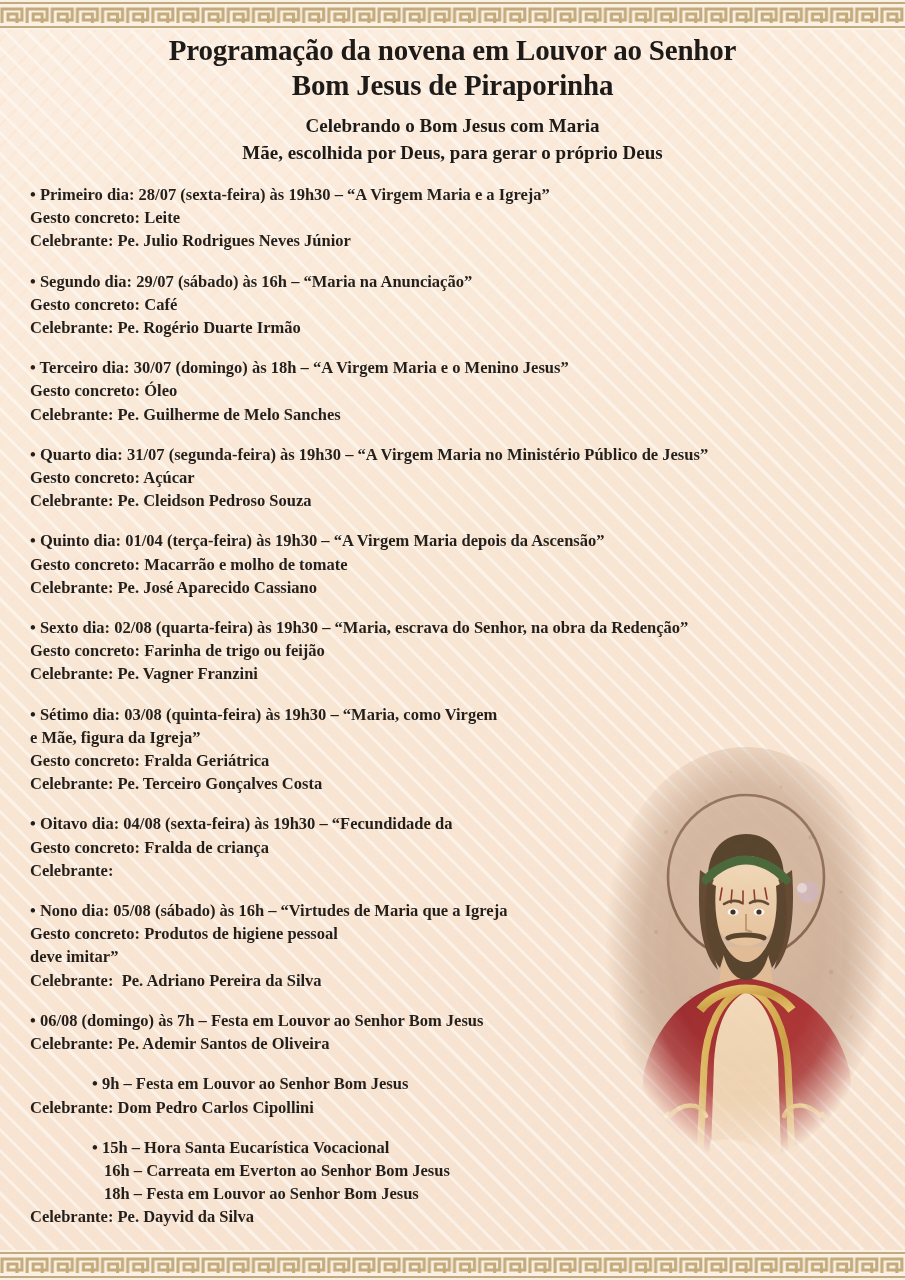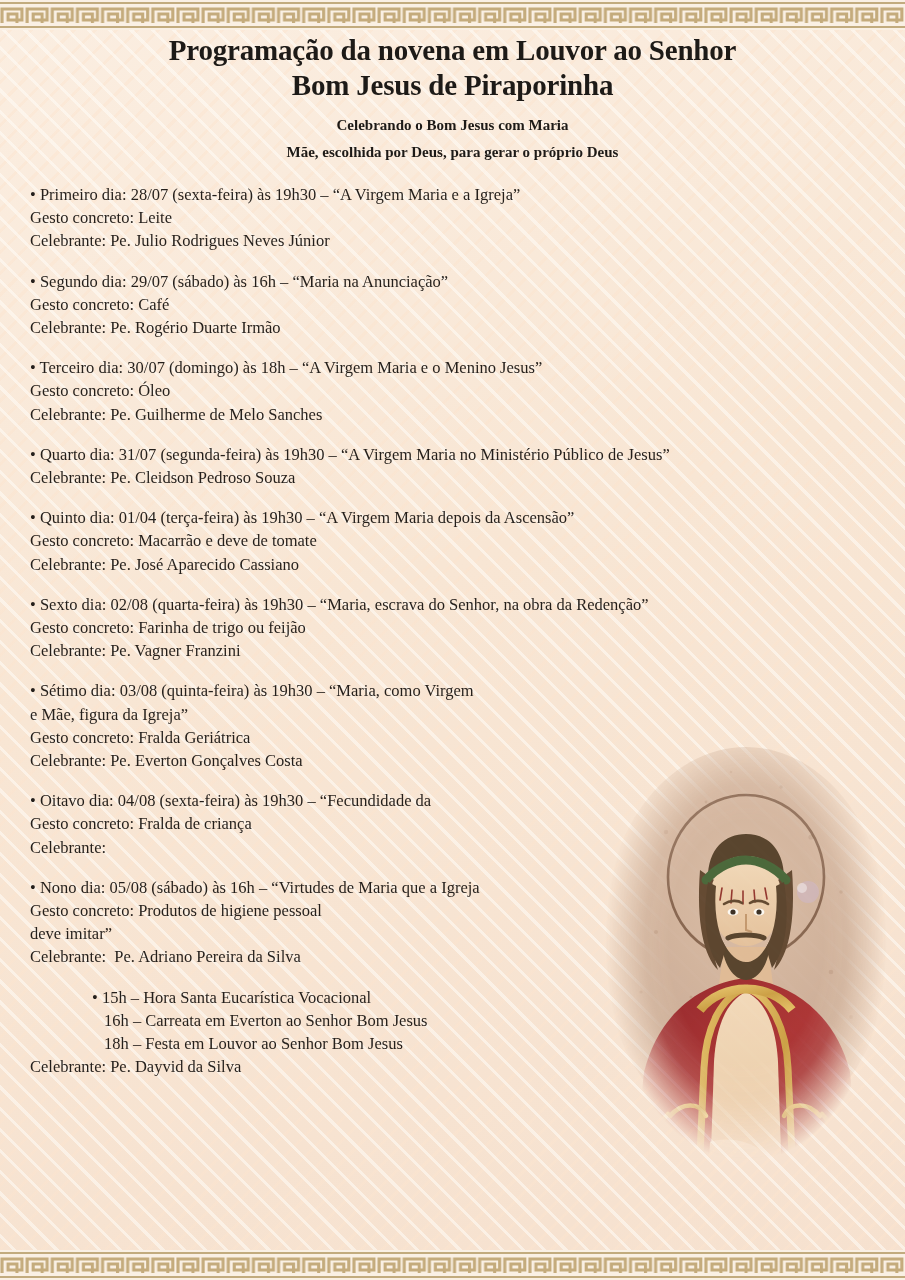--- a/index.html
+++ b/index.html
@@ -70,34 +70,34 @@
   .headings{position:relative;z-index:3;text-align:center;padding-top:33px;}
   .title-line{
     font-weight:bold;
     font-size:29px;
     line-height:35px;
     letter-spacing:-0.2px;
     color:#1d1a17;
   }
   .subtitle-line{
     font-weight:bold;
-    font-size:15px;
+    font-size:19px;
     line-height:27px;
     color:#1d1a17;
   }
   .subtitle-block{margin-top:9px;}
 
   
   .schedule{
     position:relative;z-index:3;
     margin-top:17px;
     padding-left:30px;
     padding-right:16px;
   }
-  .entry{margin-bottom:17px;}
+  .entry{margin-bottom:17px;font-weight:bold;}
   .entry:last-child{margin-bottom:7px;}
   .line{
     font-size:16.5px;
     line-height:23.2px;
     white-space:pre-wrap;
     color:#241f1b;
   }
   .line.indent{padding-left:62px;}
   .line.indent-sm{padding-left:74px;}
 </style>
@@ -249,48 +249,57 @@
         <div class="line">Gesto concreto: Café</div>
         <div class="line">Celebrante: Pe. Rogério Duarte Irmão</div>
       </div>
       <div class="entry">
         <div class="line">• Terceiro dia: 30/07 (domingo) às 18h – “A Virgem Maria e o Menino Jesus”</div>
         <div class="line">Gesto concreto: Óleo</div>
         <div class="line">Celebrante: Pe. Guilherme de Melo Sanches</div>
       </div>
       <div class="entry">
         <div class="line">• Quarto dia: 31/07 (segunda-feira) às 19h30 – “A Virgem Maria no Ministério Público de Jesus”</div>
+        <div class="line">Gesto concreto: Açúcar</div>
         <div class="line">Celebrante: Pe. Cleidson Pedroso Souza</div>
       </div>
       <div class="entry">
         <div class="line">• Quinto dia: 01/04 (terça-feira) às 19h30 – “A Virgem Maria depois da Ascensão”</div>
-        <div class="line">Gesto concreto: Macarrão e deve de tomate</div>
+        <div class="line">Gesto concreto: Macarrão e molho de tomate</div>
         <div class="line">Celebrante: Pe. José Aparecido Cassiano</div>
       </div>
       <div class="entry">
         <div class="line">• Sexto dia: 02/08 (quarta-feira) às 19h30 – “Maria, escrava do Senhor, na obra da Redenção”</div>
         <div class="line">Gesto concreto: Farinha de trigo ou feijão</div>
         <div class="line">Celebrante: Pe. Vagner Franzini</div>
       </div>
       <div class="entry">
         <div class="line">• Sétimo dia: 03/08 (quinta-feira) às 19h30 – “Maria, como Virgem</div>
         <div class="line">e Mãe, figura da Igreja”</div>
         <div class="line">Gesto concreto: Fralda Geriátrica</div>
-        <div class="line">Celebrante: Pe. Everton Gonçalves Costa</div>
+        <div class="line">Celebrante: Pe. Terceiro Gonçalves Costa</div>
       </div>
       <div class="entry">
         <div class="line">• Oitavo dia: 04/08 (sexta-feira) às 19h30 – “Fecundidade da</div>
         <div class="line">Gesto concreto: Fralda de criança</div>
         <div class="line">Celebrante:</div>
       </div>
       <div class="entry">
         <div class="line">• Nono dia: 05/08 (sábado) às 16h – “Virtudes de Maria que a Igreja</div>
         <div class="line">Gesto concreto: Produtos de higiene pessoal</div>
         <div class="line">deve imitar”</div>
         <div class="line">Celebrante:  Pe. Adriano Pereira da Silva</div>
+      </div>
+      <div class="entry">
+        <div class="line">• 06/08 (domingo) às 7h – Festa em Louvor ao Senhor Bom Jesus</div>
+        <div class="line">Celebrante: Pe. Ademir Santos de Oliveira</div>
+      </div>
+      <div class="entry">
+        <div class="line indent">• 9h – Festa em Louvor ao Senhor Bom Jesus</div>
+        <div class="line">Celebrante: Dom Pedro Carlos Cipollini</div>
       </div>
       <div class="entry">
         <div class="line indent">• 15h – Hora Santa Eucarística Vocacional</div>
         <div class="line indent-sm">16h – Carreata em Everton ao Senhor Bom Jesus</div>
         <div class="line indent-sm">18h – Festa em Louvor ao Senhor Bom Jesus</div>
         <div class="line">Celebrante: Pe. Dayvid da Silva</div>
       </div>
     </div>
 
   <div class="border-band top">

